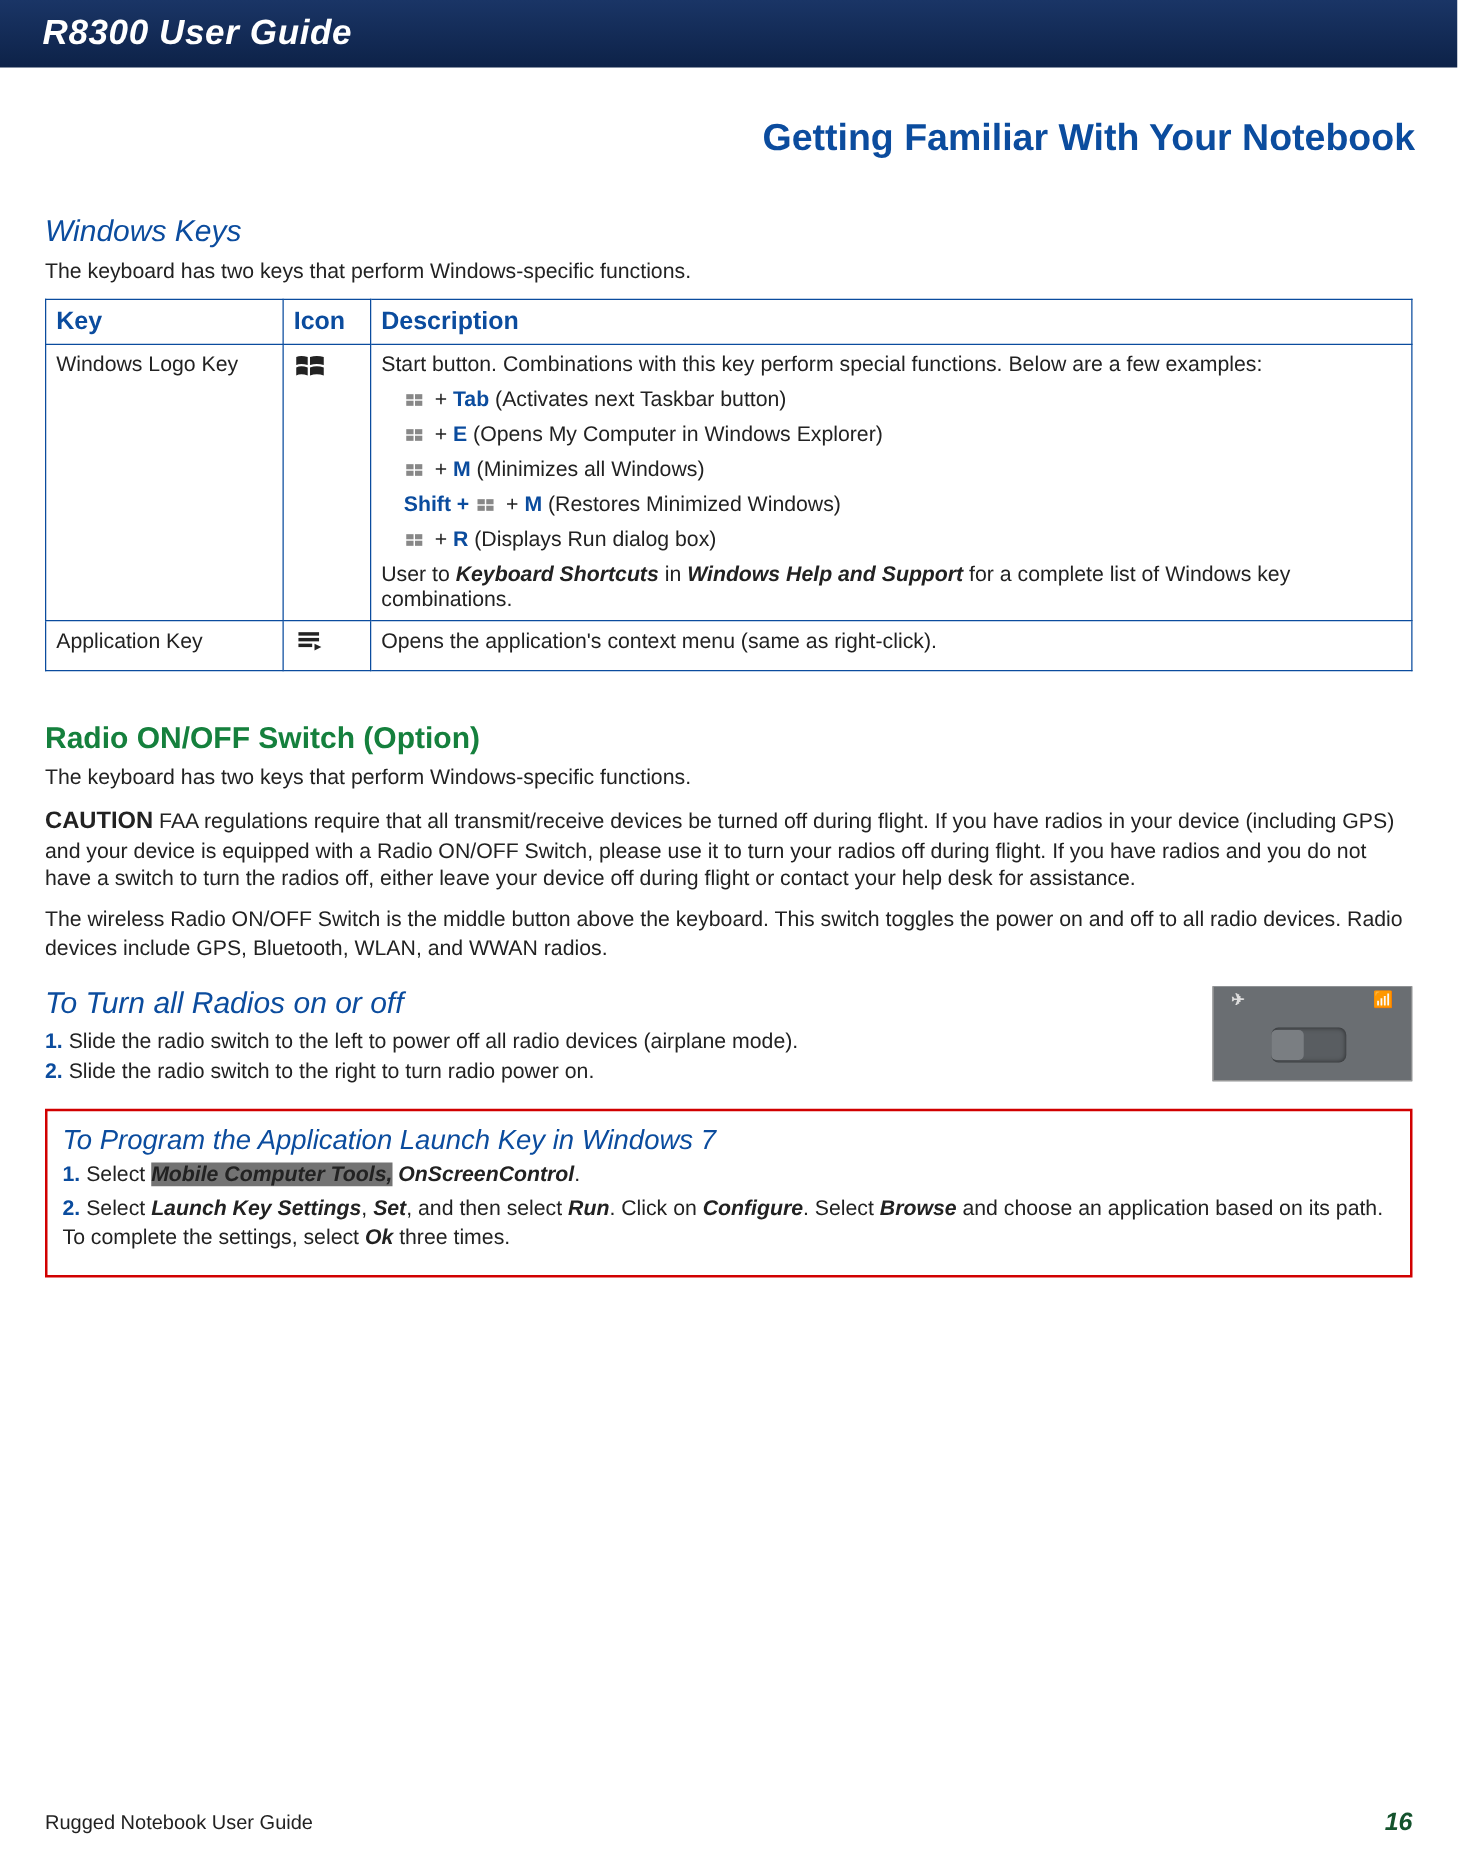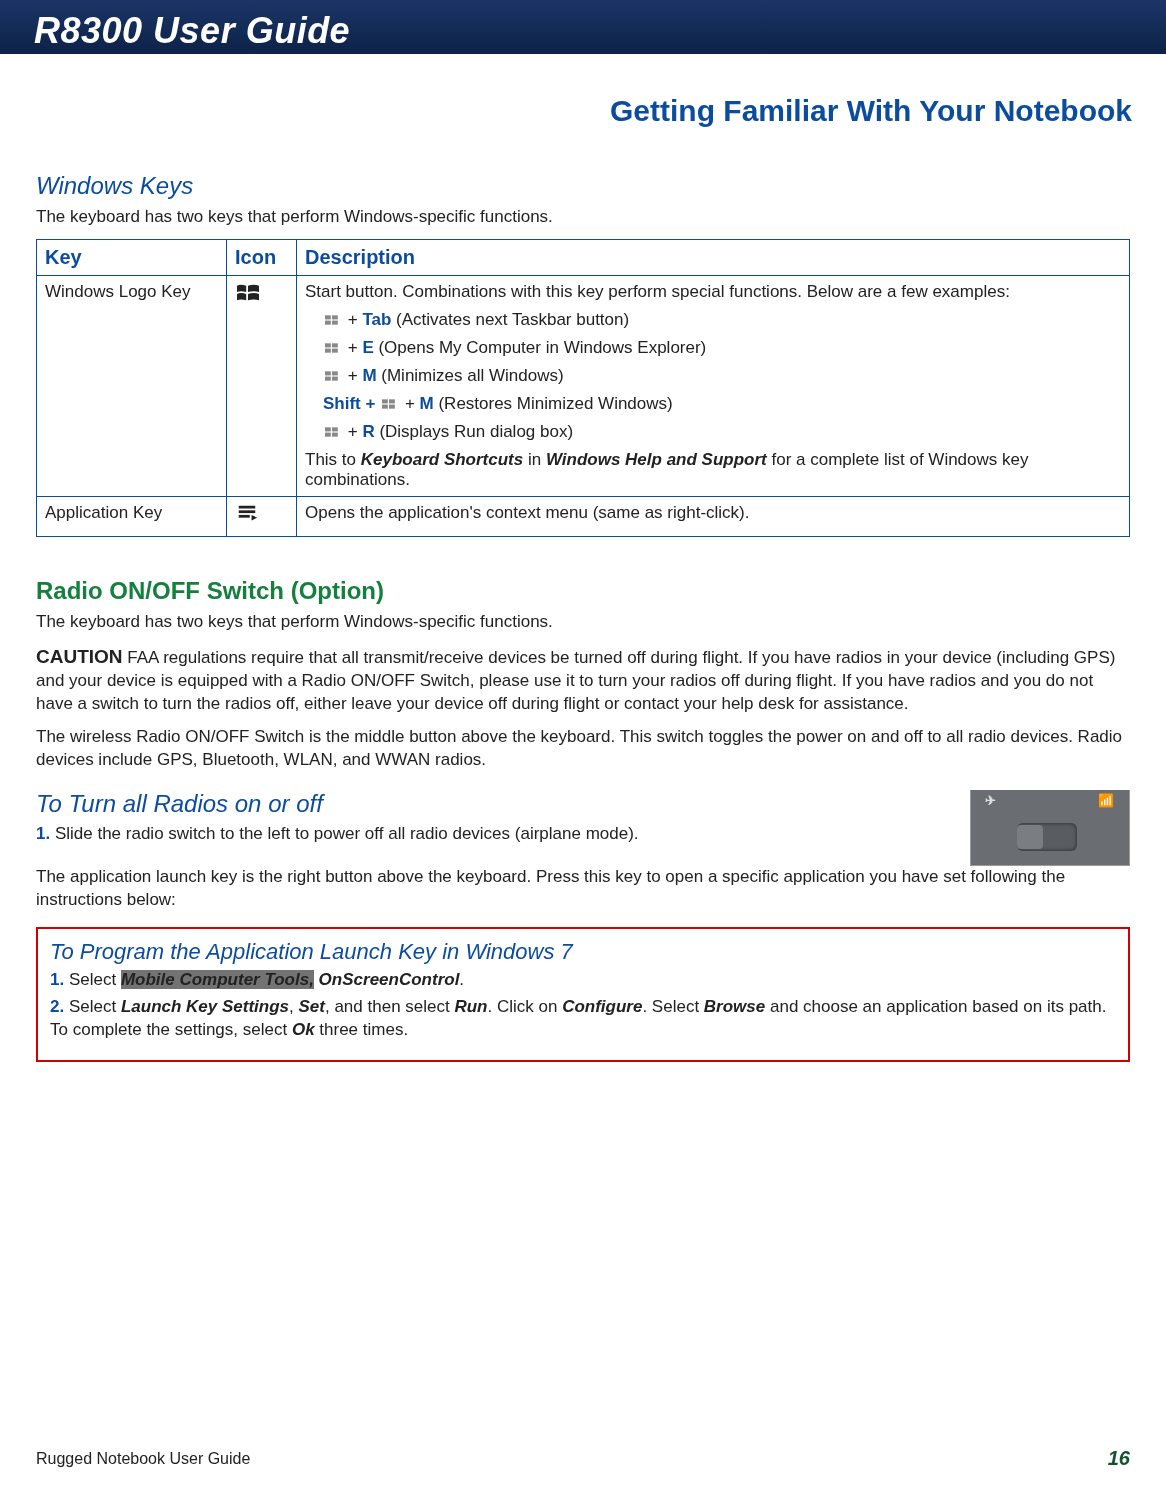--- a/index.html
+++ b/index.html
@@ -13,21 +13,21 @@
   }
   .header-bar {
     background: linear-gradient(to bottom, #1a3566 0%, #0d2248 100%);
     color: #fff;
     position: relative;
     height: 54px;
   }
   .header-bar h1 {
     font-style: italic;
     font-weight: 700;
-    font-size: 36px;
+    font-size: 28px;
     padding: 10px 34px;
     letter-spacing: 0.5px;
   }
   .section-title {
     text-align: right;
     color: #0b4c9e;
     font-weight: 700;
     font-size: 30px;
     padding: 24px 34px 10px 0;
     margin-top: 16px;
@@ -216,21 +216,21 @@
                   <rect x="2" y="4" width="10" height="7" fill="#888"></rect>
                   <rect x="14" y="4" width="10" height="7" fill="#888"></rect>
                   <rect x="2" y="13" width="10" height="7" fill="#888"></rect>
                   <rect x="14" y="13" width="10" height="7" fill="#888"></rect>
                 </svg>
               + <span class="bold-blue">R</span>
               <span>(Displays Run dialog box)</span>
             </div>
           </div>
           <div class="refer">
-            <span>This to </span><span class="italic-bold">Keyboard Shortcuts</span><span> in </span><span class="italic-bold">Windows Help and Support</span><span> for a complete list of Windows key combinations.</span>
+            <span>User to </span><span class="italic-bold">Keyboard Shortcuts</span><span> in </span><span class="italic-bold">Windows Help and Support</span><span> for a complete list of Windows key combinations.</span>
           </div>
         </td>
       </tr>
       <tr>
         <td>Application Key</td>
         <td class="icon-cell">
           <svg class="appkey-svg" viewBox="0 0 24 24">
             <rect x="3" y="3" width="18" height="3" fill="#222"></rect>
             <rect x="3" y="8" width="18" height="3" fill="#222"></rect>
             <rect x="3" y="13" width="12" height="3" fill="#222"></rect>
@@ -253,24 +253,24 @@
     <div class="radio-img">
       <span class="icon-left">✈</span>
       <span class="icon-right">📶</span>
       <div class="slot">
           <div class="slider"></div>
         </div>
     </div>
     <div class="sub-italic">To Turn all Radios on or off</div>
     <div class="steps">
       <p><span class="num">1.</span> <span>Slide the radio switch to the left to power off all radio devices (airplane mode).</span></p>
+      <p><span class="num">2.</span> <span>Slide the radio switch to the right to turn radio power on.</span></p>
     </div>
   </div>
 
-  <p class="body-text">The application launch key is the right button above the keyboard. Press this key to open a specific application you have set following the instructions below:</p>
 
   <div class="red-box">
     <div class="sub-italic" style="font-size:22px; margin-bottom:4px;">To Program the Application Launch Key in Windows 7</div>
     <p><span class="num bold-blue">1.</span> <span>Select </span><span class="highlight italic-bold">Mobile Computer Tools,</span><span class="italic-bold"> OnScreenControl</span><span>.</span></p>
     <p style="padding-left:0;"><span class="num bold-blue">2.</span> <span>Select </span><span class="italic-bold">Launch Key Settings</span><span>, </span><span class="italic-bold">Set</span><span>, and then select </span><span class="italic-bold">Run</span><span>. Click on </span><span class="italic-bold">Configure</span><span>. Select </span><span class="italic-bold">Browse</span><span> and choose an application based on its path. To complete the settings, select </span><span class="italic-bold">Ok</span><span> three times.</span></p>
   </div>
 
 </div>
 
 <div class="footer">

